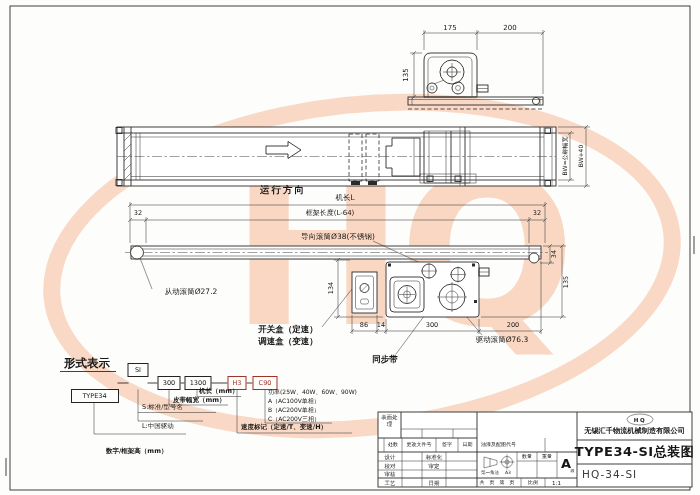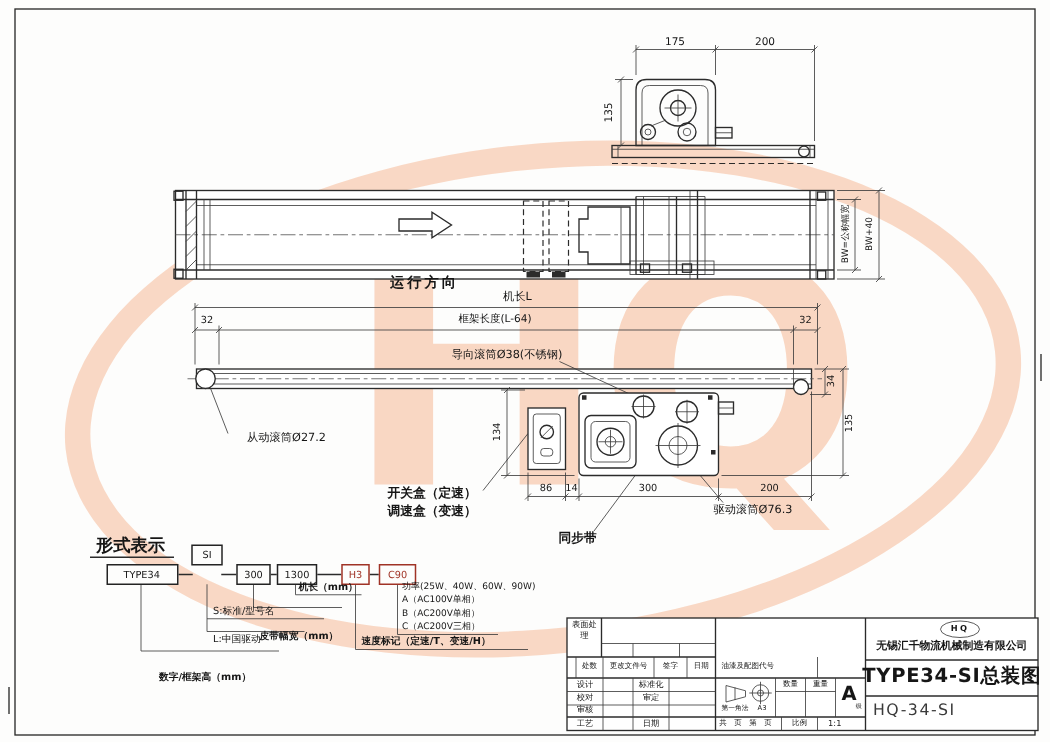--- a/index.html
+++ b/index.html
@@ -294,32 +294,32 @@
   <span class="lbl" style="left:432px;top:326px;font-size:6.5px;">300</span>
   <span class="lbl" style="left:513px;top:326px;font-size:6.5px;">200</span>
   <span class="lbl v" style="left:555px;top:254px;font-size:6.5px;">34</span>
   <span class="lbl v" style="left:567px;top:282px;font-size:6.5px;">135</span>
   <span class="lbl" style="left:288px;top:330px;font-size:8.5px;font-weight:600;">开关盒（定速）</span>
   <span class="lbl" style="left:288px;top:342px;font-size:8.5px;font-weight:600;">调速盒（变速）</span>
   <span class="lbl" style="left:385px;top:360px;font-size:8.5px;font-weight:600;">同步带</span>
   <span class="lbl" style="left:502px;top:340px;font-size:7.5px;">驱动滚筒Ø76.3</span>
 
   <span class="lbl" style="left:87px;top:364px;font-size:11.5px;font-weight:700;">形式表示</span>
-  <div class="dbox" style="left:94.5px;top:383px;width:46px;">TYPE34</div>
+  <div class="dbox" style="left:94.5px;top:396px;width:46px;">TYPE34</div>
   <div class="dbox" style="left:138px;top:370px;width:19px;">SI</div>
   <div class="dbox" style="left:169px;top:383px;width:21px;">300</div>
   <div class="dbox" style="left:198px;top:383px;width:25px;">1300</div>
   <div class="dbox red" style="left:237px;top:383px;width:17px;">H3</div>
   <div class="dbox red" style="left:265px;top:383px;width:23px;">C90</div>
   <span class="lbl ll" style="left:199px;top:391.5px;font-size:6.5px;font-weight:600;">机长（mm）</span>
   <span class="lbl ll" style="left:268px;top:391.5px;font-size:6px;">功率(25W、40W、60W、90W)</span>
   <span class="lbl ll" style="left:268px;top:400.5px;font-size:6px;">A（AC100V单相）</span>
   <span class="lbl ll" style="left:268px;top:409.5px;font-size:6px;">B（AC200V单相）</span>
   <span class="lbl ll" style="left:268px;top:418.5px;font-size:6px;">C（AC200V三相）</span>
-  <span class="lbl ll" style="left:173px;top:400.5px;font-size:6.5px;font-weight:600;margin-top:24px;">皮带幅宽（mm）</span>
+  <span class="lbl ll" style="left:173px;top:400.5px;font-size:6.5px;font-weight:600;">皮带幅宽（mm）</span>
   <span class="lbl ll" style="left:142px;top:408px;font-size:6.5px;">S:标准/型号名</span>
   <span class="lbl ll" style="left:142px;top:427px;font-size:6.5px;">L:中国驱动</span>
   <span class="lbl ll" style="left:106px;top:452px;font-size:6.5px;font-weight:600;">数字/框架高（mm）</span>
   <span class="lbl ll" style="left:241px;top:428px;font-size:6.5px;font-weight:600;">速度标记（定速/T、变速/H）</span>
 
   <div class="wrapcell" style="left:380px;top:414px;width:19px;">表面处理</div>
   <span class="lbl" style="left:393px;top:445px;font-size:5px;">处数</span>
   <span class="lbl" style="left:419px;top:445px;font-size:5px;">更改文件号</span>
   <span class="lbl" style="left:447px;top:445px;font-size:5px;">签字</span>
   <span class="lbl" style="left:467.5px;top:445px;font-size:5px;">日期</span>

